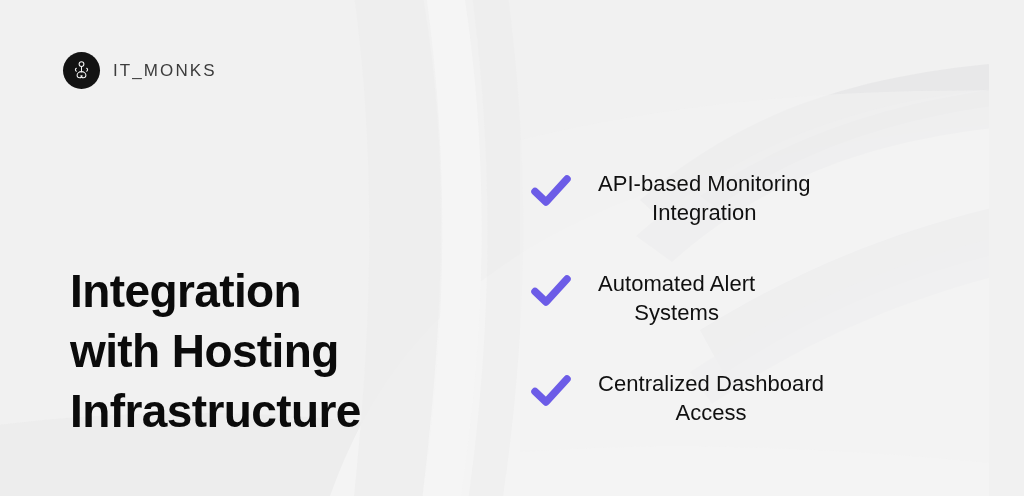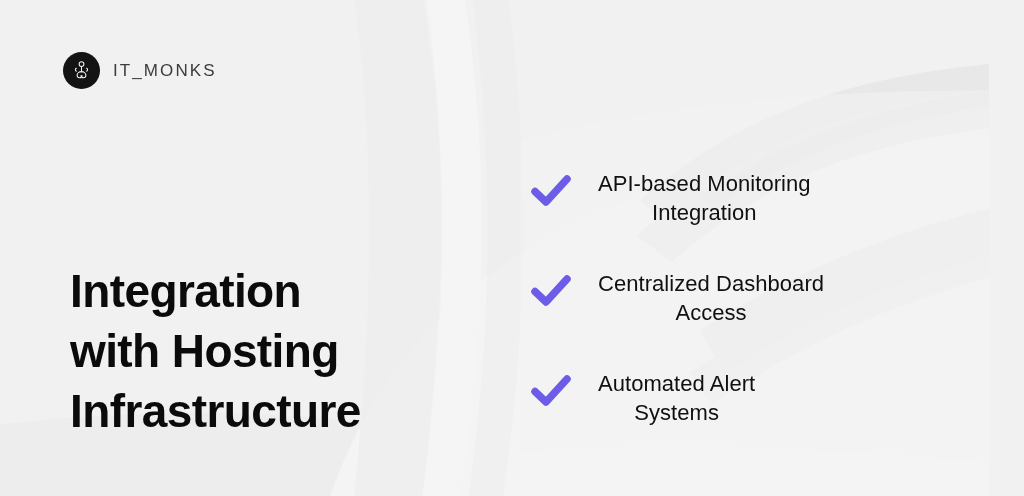--- a/index.html
+++ b/index.html
@@ -174,28 +174,28 @@
       <span class="feature-text">API-based Monitoring
 Integration</span>
     </li>
 
     <li class="feature-item">
       <span class="check-icon">
         <svg width="46" height="46" viewBox="0 0 46 46" aria-hidden="true">
           <path d="M7 24.5 L18 35 L39 12" fill="none" stroke="#6c5ce7" stroke-width="7.5" stroke-linecap="round" stroke-linejoin="round"></path>
         </svg>
       </span>
-      <span class="feature-text">Centralized Dashboard
-Access</span>
+      <span class="feature-text">Automated Alert
+Systems</span>
     </li>
 
     <li class="feature-item">
       <span class="check-icon">
         <svg width="46" height="46" viewBox="0 0 46 46" aria-hidden="true">
           <path d="M7 24.5 L18 35 L39 12" fill="none" stroke="#6c5ce7" stroke-width="7.5" stroke-linecap="round" stroke-linejoin="round"></path>
         </svg>
       </span>
-      <span class="feature-text">Automated Alert
-Systems</span>
+      <span class="feature-text">Centralized Dashboard
+Access</span>
     </li>
   </ul>
 
 </div>
 
 </body></html>

